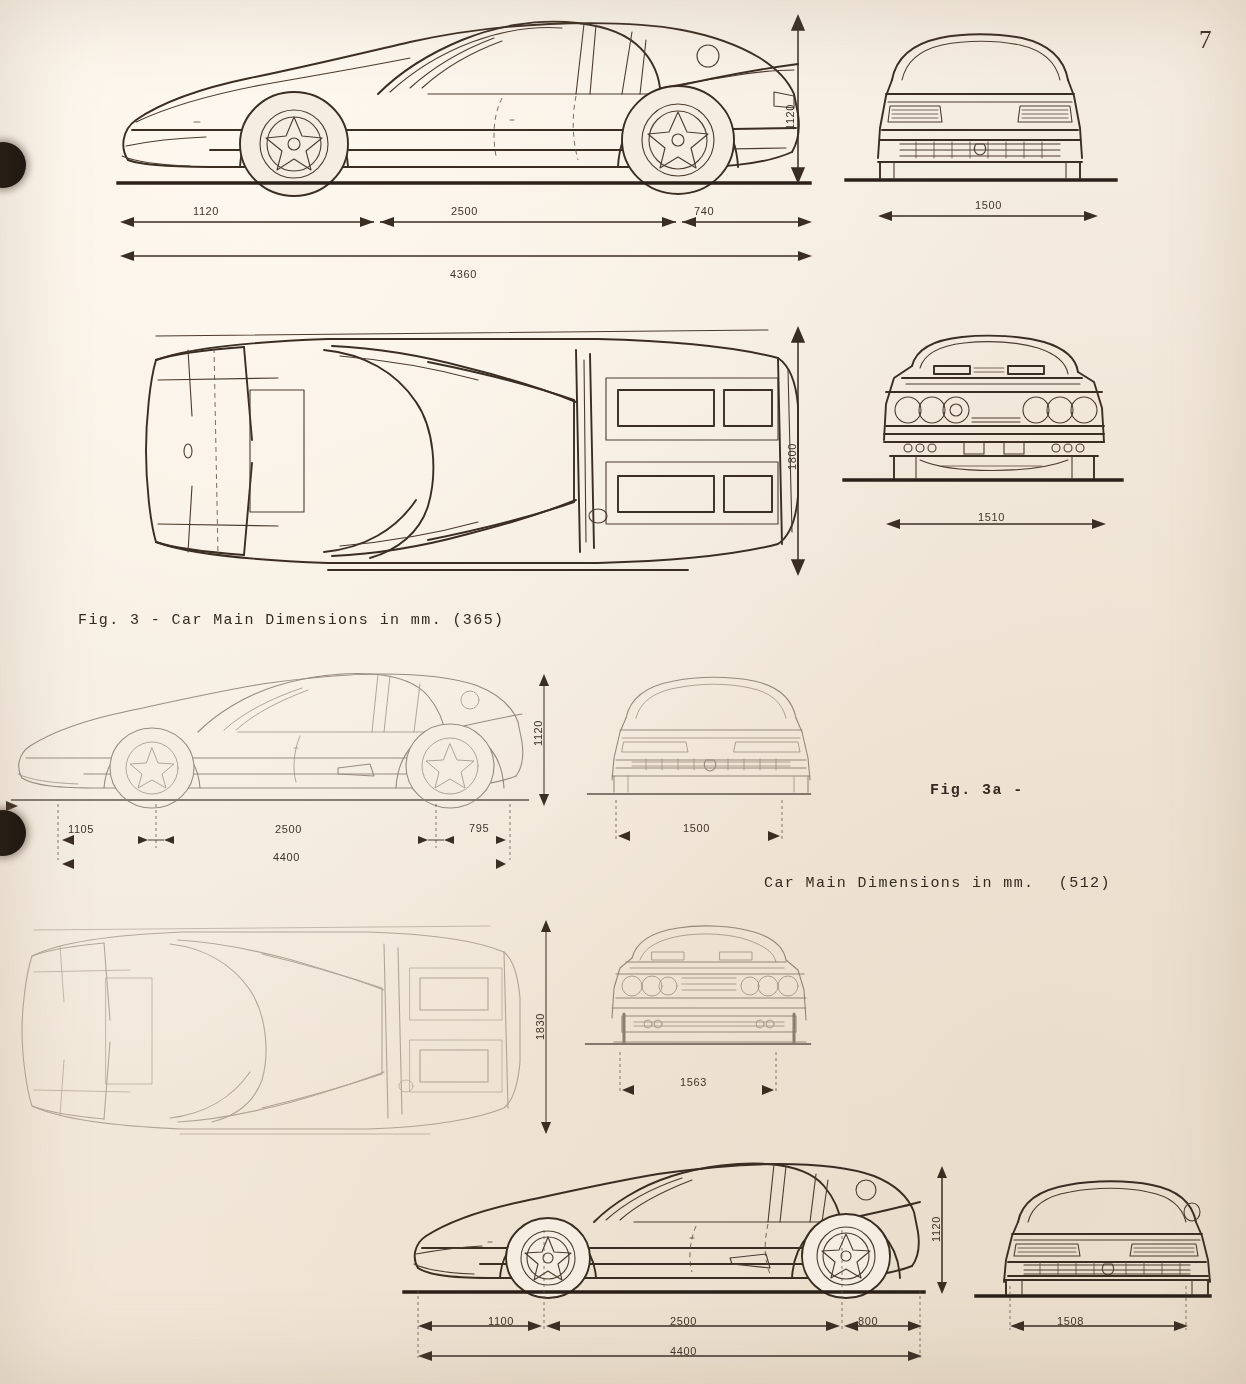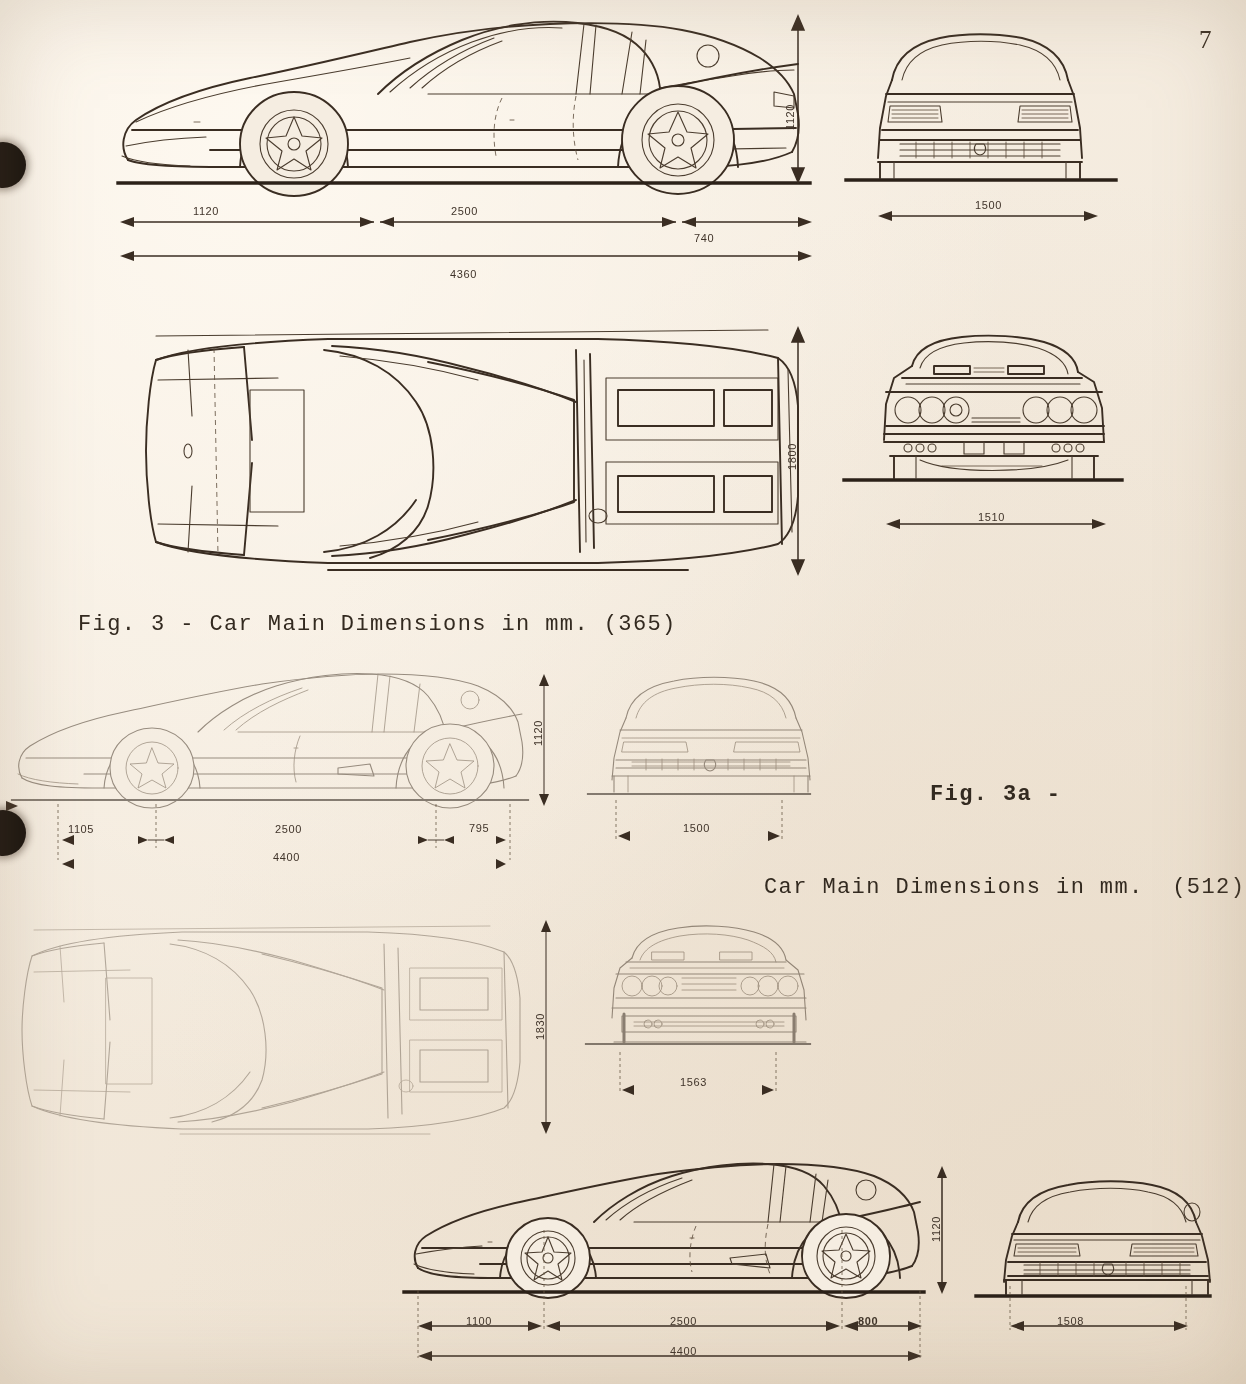--- a/index.html
+++ b/index.html
@@ -31,21 +31,21 @@
   }
   .pagenum{
     position:absolute;font-family:"Liberation Serif",serif;
     font-size:25px;color:#3a2e22;
   }
   .caption{
     position:absolute;
     font-family:"Liberation Mono", monospace;
     color:#332a20;letter-spacing:1.4px;white-space:nowrap;
   }
-  .cap-main{font-size:22px;text-align:right;}
+  .cap-main{font-size:15px;text-align:right;}
   .cap-bold{font-weight:normal;}
   .dimtext{
     position:absolute;font-family:"Liberation Sans",sans-serif;
     font-size:11px;color:#40342a;letter-spacing:.6px;white-space:nowrap;
   }
   .vert{transform:rotate(-90deg);transform-origin:left top;}
   svg{position:absolute;overflow:visible;}
   .ln{fill:none;stroke:#3a2d22;stroke-width:1.9;stroke-linecap:round;stroke-linejoin:round;}
   .ln-t{fill:none;stroke:#4a3c2e;stroke-width:1.1;stroke-linecap:round;stroke-linejoin:round;}
   .ln-f{fill:none;stroke:#584836;stroke-width:.8;stroke-linecap:round;}
@@ -155,21 +155,21 @@
   </g>
 
   <path class="dimline" d="M8,56 L690,56"></path>
   <g style="fill:#3a2d22">
     <path d="M2,56 L16,51 L16,61 Z"></path>
     <path d="M694,56 L680,51 L680,61 Z"></path>
   </g>
 </svg>
 <div class="dimtext" style="left:193px;top:205px;">1120</div>
 <div class="dimtext" style="left:451px;top:205px;">2500</div>
-<div class="dimtext" style="left:694px;top:205px;margin-top:27px;">740</div>
+<div class="dimtext" style="left:694px;top:205px;">740</div>
 <div class="dimtext" style="left:450px;top:240px;margin-top:28px;">4360</div>
 
 <svg style="left:830px;top:18px;" width="300" height="175" viewBox="0 0 300 175">
 
   <path class="ln" d="M62,62 C66,40 82,26 110,20 C134,15 166,15 192,20 C218,26 234,40 238,62"></path>
   <path class="ln-t" d="M72,62 C76,44 90,32 112,27 C136,22 166,22 190,27 C212,32 226,44 230,62"></path>
 
   <path class="ln" d="M62,62 L56,78 L50,110 L48,140"></path>
   <path class="ln" d="M238,62 L244,78 L250,110 L252,140"></path>
 
@@ -615,23 +615,23 @@
     <path d="M430,26 L416,21 L416,31 Z"></path>
     <path d="M434,26 L448,21 L448,31 Z"></path>
     <path d="M512,26 L498,21 L498,31 Z"></path>
   </g>
   <path class="dimline" d="M12,56 L506,56"></path>
   <g style="fill:#3a2d22">
     <path d="M8,56 L22,51 L22,61 Z"></path>
     <path d="M512,56 L498,51 L498,61 Z"></path>
   </g>
 </svg>
-<div class="dimtext" style="left:466px;top:1315px;text-align:center;">1100</div>
+<div class="dimtext" style="left:488px;top:1315px;text-align:center;">1100</div>
 <div class="dimtext" style="left:670px;top:1315px;">2500</div>
-<div class="dimtext" style="left:858px;top:1315px;font-weight:bold;">800</div>
+<div class="dimtext" style="left:858px;top:1315px;">800</div>
 <div class="dimtext" style="left:670px;top:1345px;">4400</div>
 
 <svg style="left:970px;top:1180px;" width="240" height="125" viewBox="0 0 240 125">
   <path class="ln" d="M48,42 C52,22 68,10 98,5 C124,0 158,0 182,5 C208,10 222,22 226,42"></path>
   <path class="ln-t" d="M58,42 C62,26 76,16 100,12 C126,7 156,7 178,12 C200,16 212,26 216,42"></path>
   <path class="ln" d="M48,42 L42,56 L36,80 L34,102"></path>
   <path class="ln" d="M226,42 L232,56 L238,80 L240,102"></path>
   <path class="ln" d="M42,54 L232,54"></path>
   <path class="ln-t" d="M44,60 L230,60"></path>
   <path class="ln-t" d="M46,64 L108,64 L110,76 L44,76 Z"></path>

